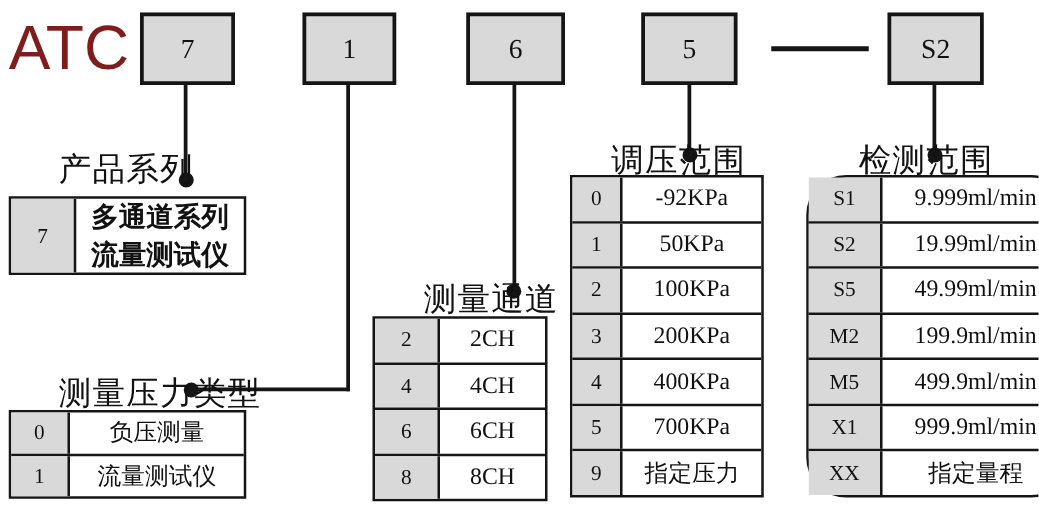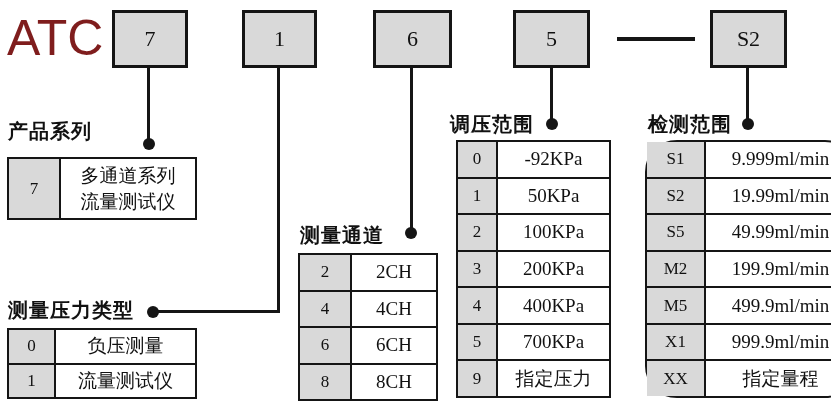--- a/index.html
+++ b/index.html
@@ -5,31 +5,31 @@
   html,body{margin:0;padding:0;background:#fff;}
   #stage{position:relative;width:831px;height:410px;background:#fff;overflow:hidden;
          font-family:"Liberation Serif","DejaVu Serif",serif;color:#111;}
   .atc{position:absolute;left:7px;top:13px;font-family:"Liberation Sans","DejaVu Sans",sans-serif;
        font-size:50px;font-weight:500;line-height:1;letter-spacing:0px;color:#7f1d1d;}
   .code-box{position:absolute;top:10px;height:58px;background:var(--box-fill,#d9d9d9);
             border:3px solid #151515;box-sizing:border-box;display:flex;align-items:center;
             justify-content:center;font-size:22px;}
   .vline,.hline{position:absolute;background:#151515;}
   .dot{position:absolute;width:12px;height:12px;border-radius:50%;background:#151515;}
-  .sec-label{position:absolute;font-size:20px;font-weight:bold;white-space:nowrap;letter-spacing:1px;}
+  .sec-label{position:absolute;font-size:26px;font-weight:normal;white-space:nowrap;letter-spacing:1px;margin-left:39px;}
   .tbl{position:absolute;border:2px solid #151515;box-sizing:border-box;display:flex;
        flex-direction:column;background:#fff;}
   .trow{flex:1;display:flex;border-top:2px solid #151515;min-height:0;}
   .trow:first-child{border-top:none;}
   .tcode{width:var(--cw,48px);flex:none;background:var(--cell-fill,#d9d9d9);
          border-right:2px solid #151515;display:flex;align-items:center;justify-content:center;
          font-size:17px;}
   .tval{flex:1;display:flex;align-items:center;justify-content:center;font-size:19px;
         white-space:nowrap;}
-  .tval.two-line{flex-direction:column;justify-content:center;line-height:1.35;font-size:19px;}
+  .tval.two-line{flex-direction:column;justify-content:center;line-height:1.35;font-size:22px;font-weight:bold;}
   .dash{position:absolute;background:#151515;}
 </style>
 </head>
 <body>
 
 <div id="stage">
 
   <div class="atc">ATC</div>
 
   <div class="code-box" style="left:112px;width:76px;">7</div>

